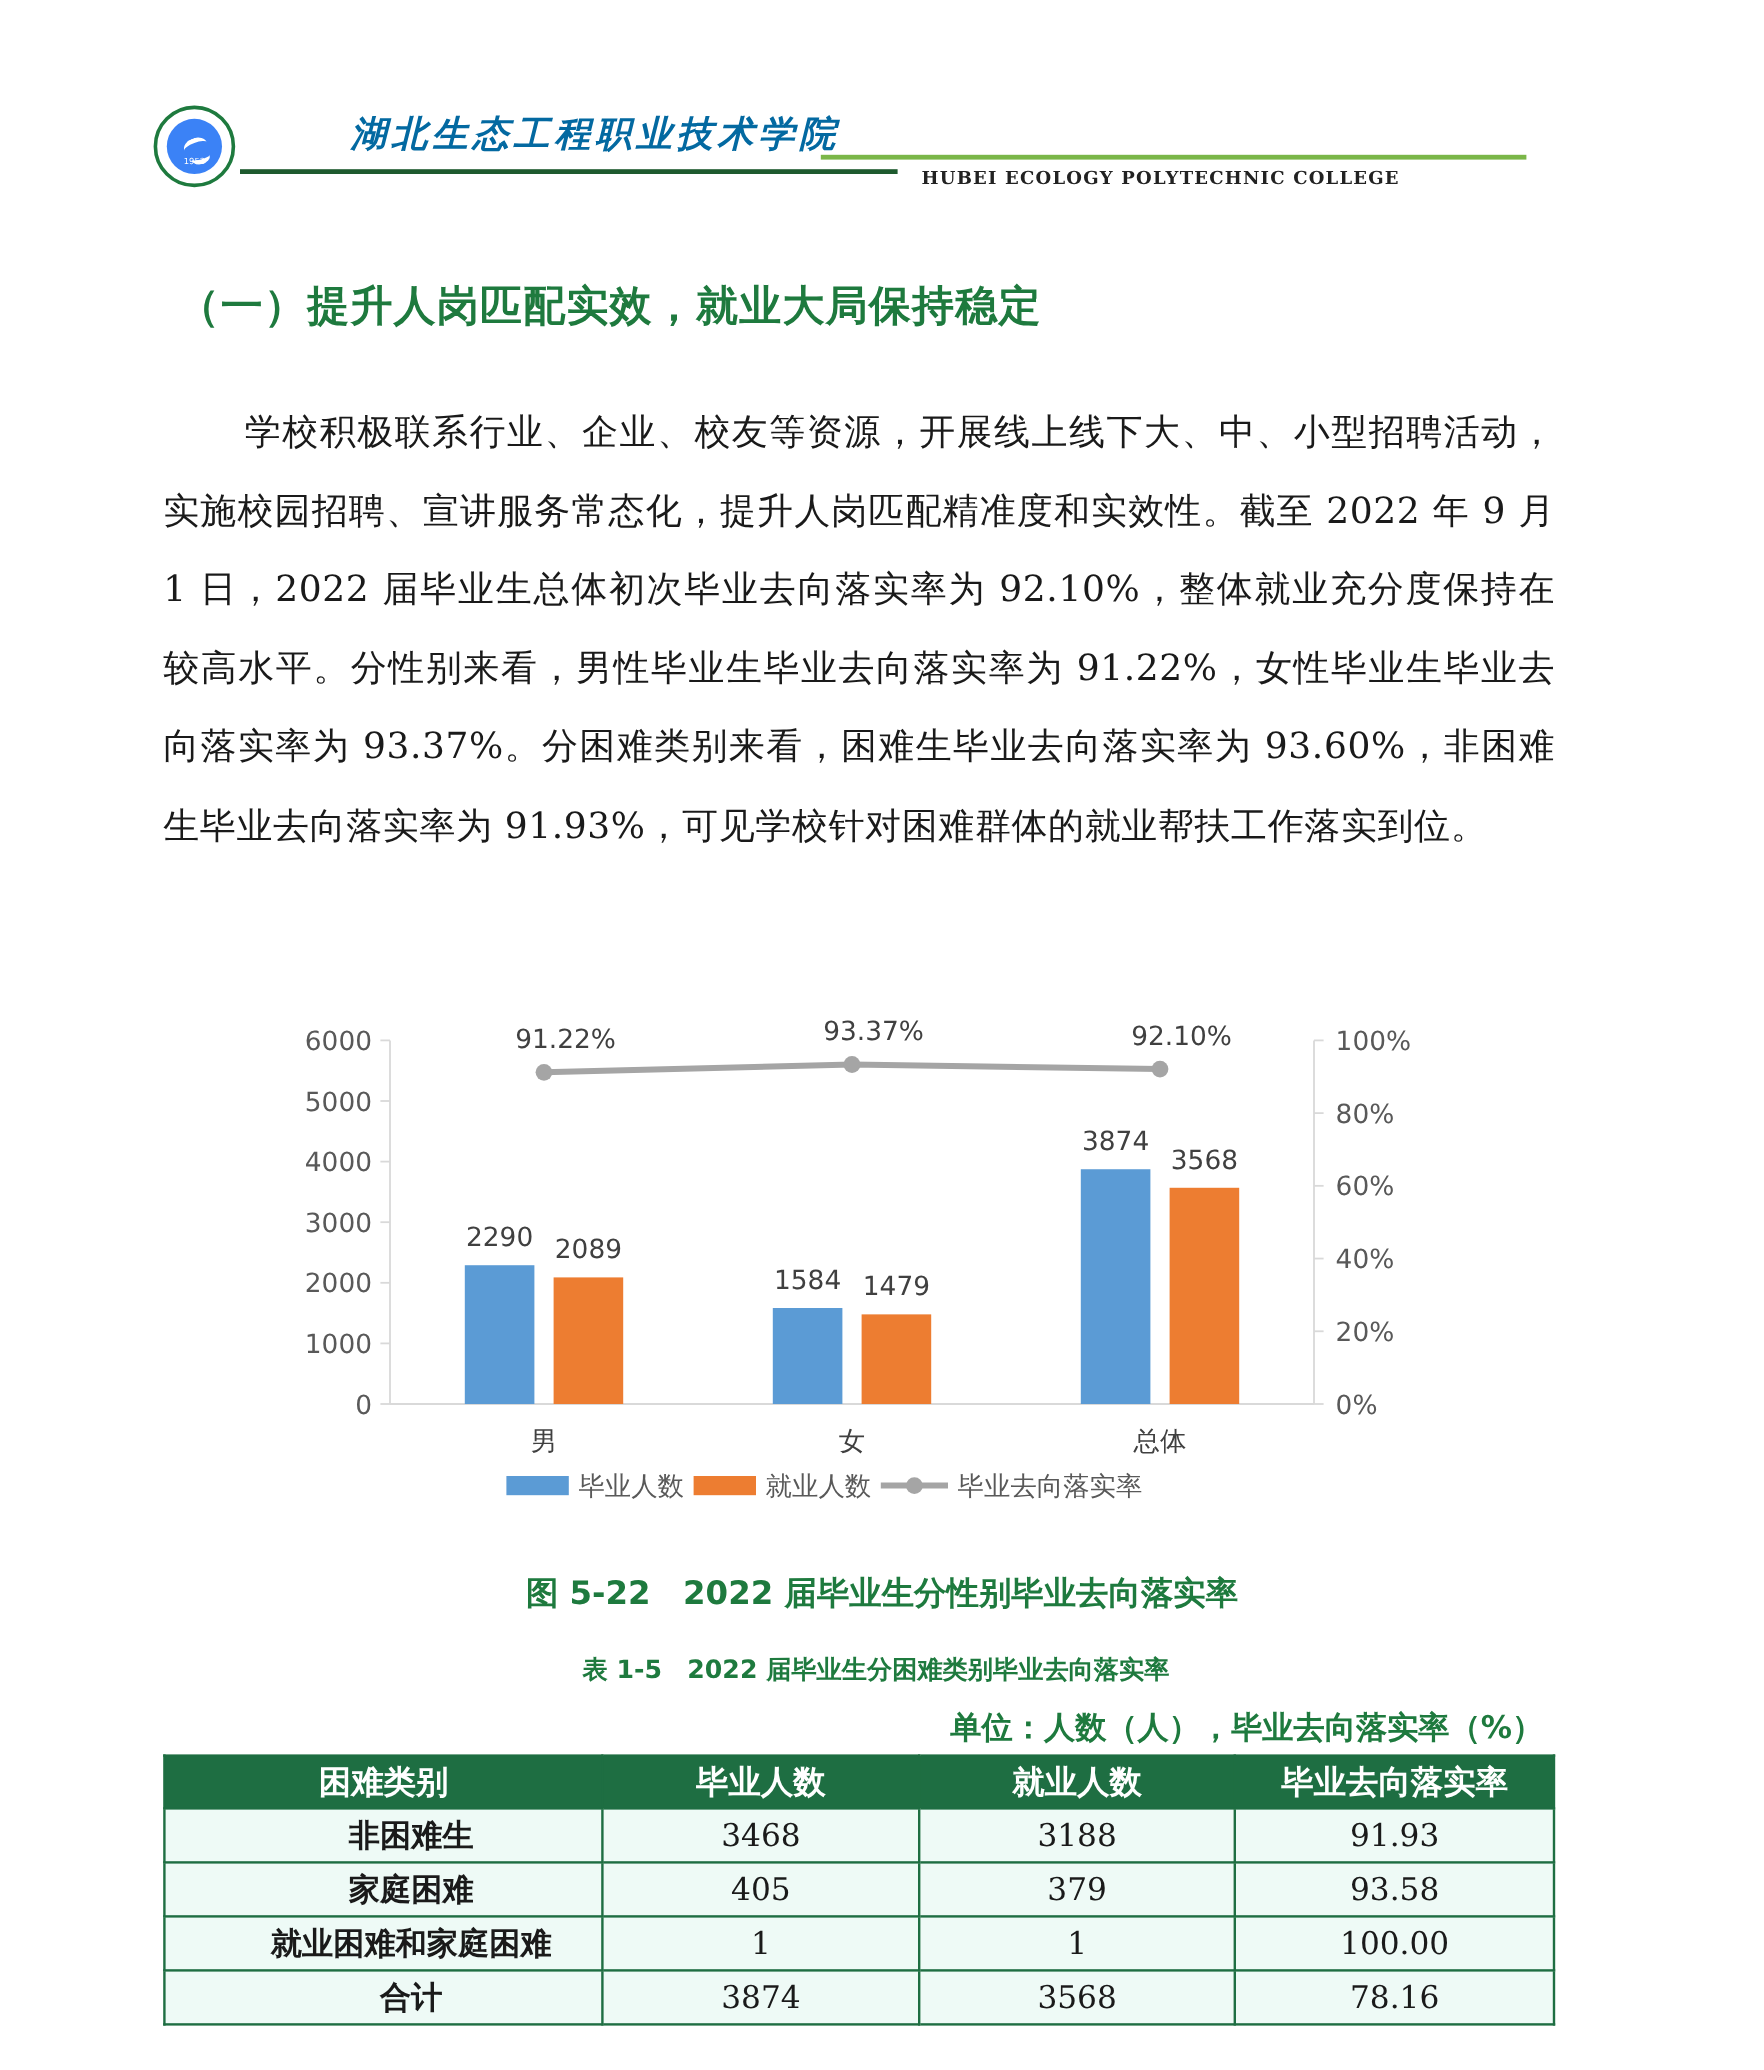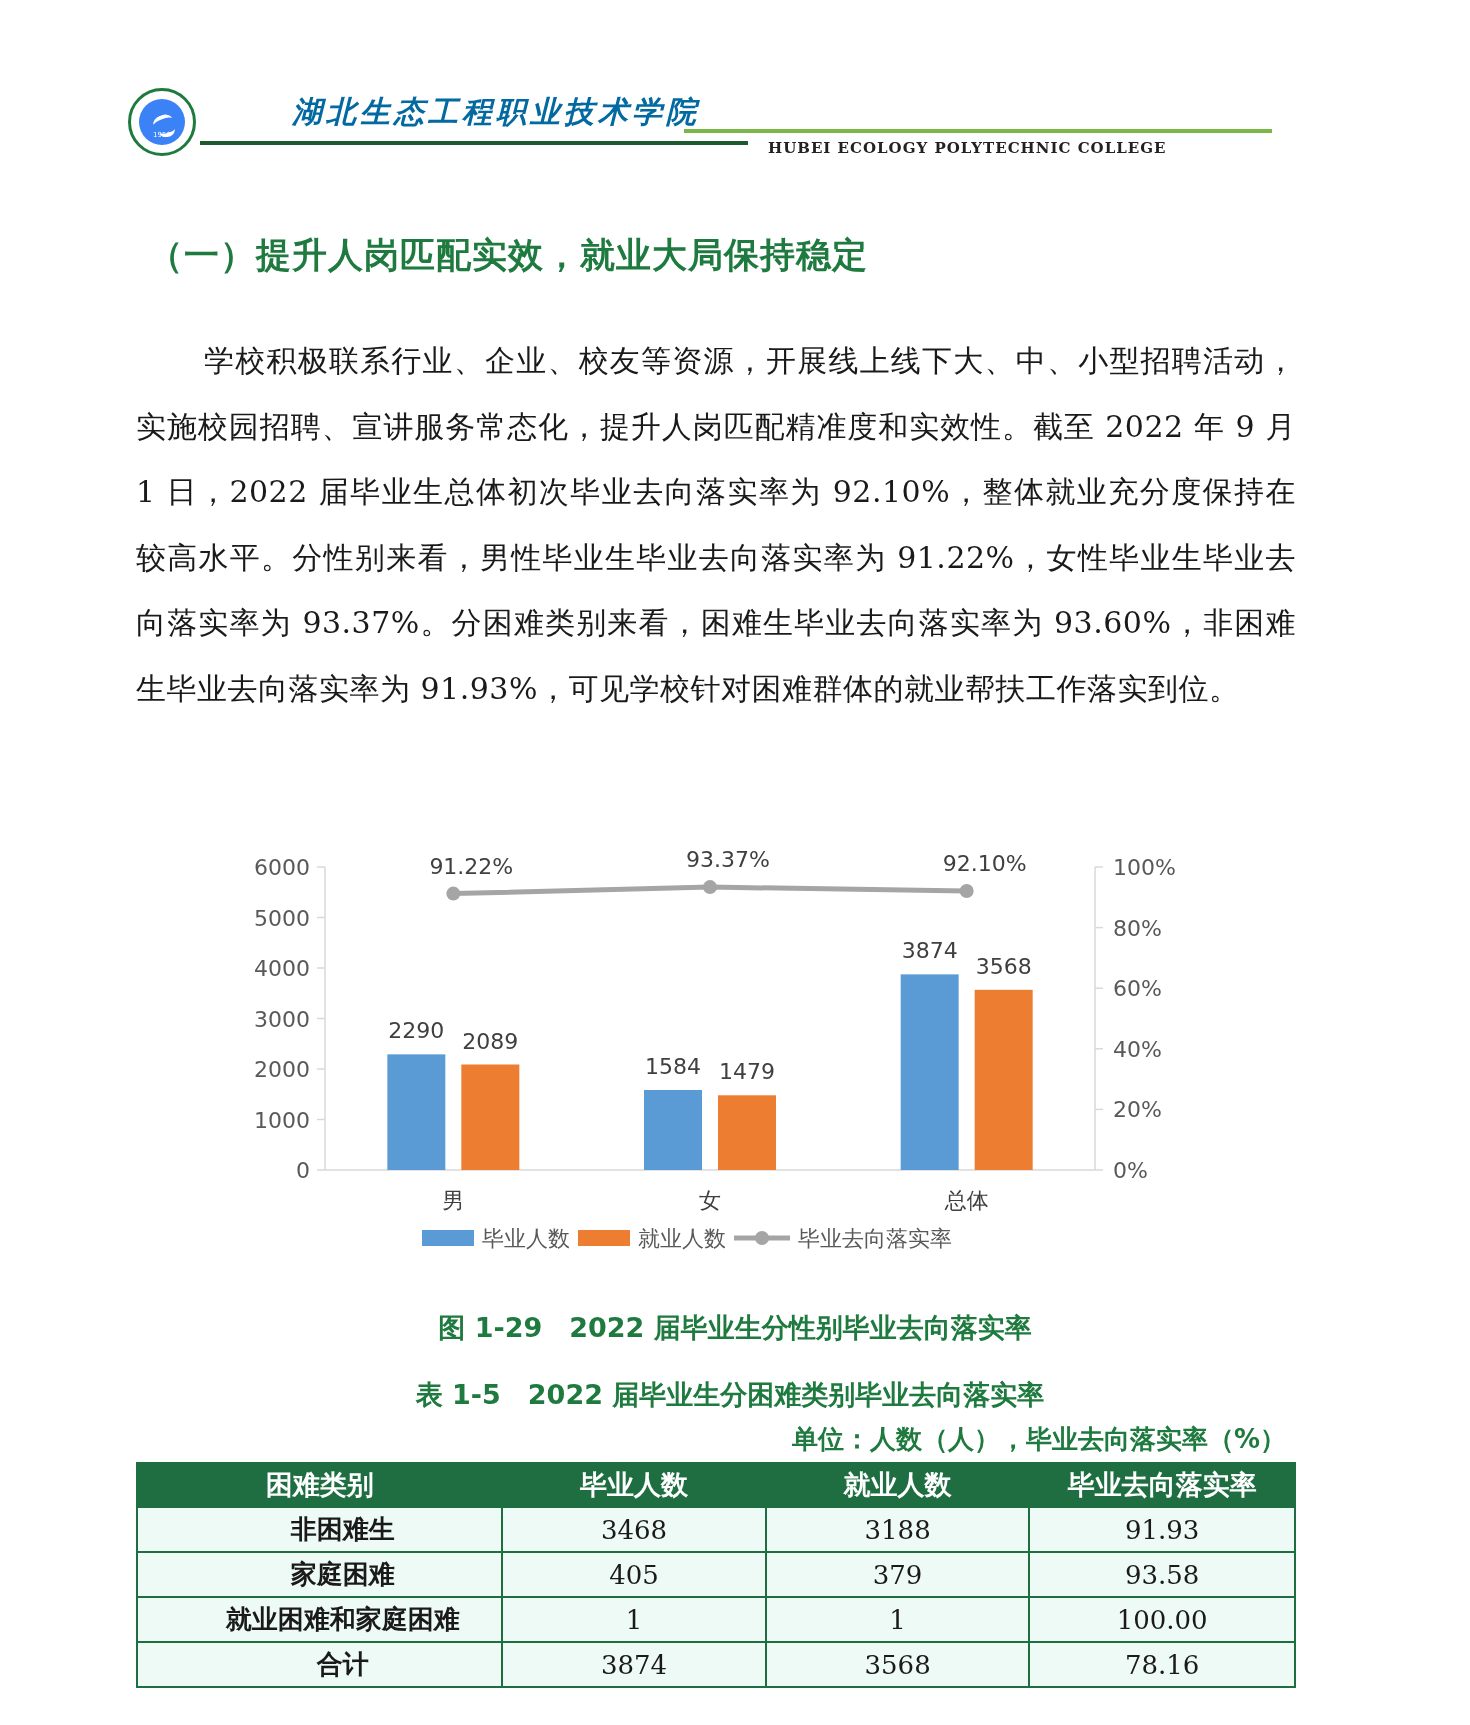--- a/index.html
+++ b/index.html
@@ -36,21 +36,21 @@
 
     
     .chart { position: absolute; left: 230px; top: 830px; width: 990px; height: 470px; }
     .chart svg { position: absolute; left: 0; top: 0; }
     .chart text { font-family: "DejaVu Sans", sans-serif; }
 
     
     .fig-caption { position: absolute; left: 0; width: 1470px; top: 1310px; text-align: center;
             font-size: 27px; color: #1e7a3e; font-weight: bold; font-family: "DejaVu Sans", sans-serif; }
     .tbl-caption { position: absolute; left: 0; width: 1460px; top: 1377px; text-align: center;
-            font-size: 27px; color: #1e7a3e; font-weight: bold; font-family: "DejaVu Sans", sans-serif; }
+            font-size: 21px; color: #1e7a3e; font-weight: bold; font-family: "DejaVu Sans", sans-serif; }
     .tbl-unit { position: absolute; right: 184px; top: 1422px; font-size: 26px; color: #1e7a3e;
             font-weight: bold; font-family: "DejaVu Sans", sans-serif; }
 
     
     .data-table { position: absolute; left: 136px; top: 1462px; width: 1160px; border-collapse: collapse; }
     .data-table th { background: #1e6e42; color: #ffffff; font-size: 27px; height: 44px; font-weight: bold;
             font-family: Liberation Serif, serif; border: 2px solid #1e6e42; border-left: 2px solid #ffffff; }
     .data-table th:first-child { border-left: 2px solid #1e6e42; }
     .data-table td { background: #eefaf6; height: 45px; text-align: center; font-size: 26px;
             border: 2px solid #1e6e42; font-family: "DejaVu Serif", serif; color: #1a1a1a; }
@@ -134,21 +134,21 @@
       <rect x="192" y="400" width="52" height="16" fill="#5b9bd5"></rect>
       <text x="252" y="416" font-size="22" fill="#595959">毕业人数</text>
       <rect x="348" y="400" width="52" height="16" fill="#ed7d31"></rect>
       <text x="408" y="416" font-size="22" fill="#595959">就业人数</text>
       <line x1="504" y1="408" x2="560" y2="408" stroke="#a5a5a5" stroke-width="5"></line>
       <circle cx="532" cy="408" r="7" fill="#a5a5a5"></circle>
       <text x="568" y="416" font-size="22" fill="#595959">毕业去向落实率</text>
     </svg>
 </div>
 
-<div class="fig-caption">图 1-29　2022 届毕业生分性别毕业去向落实率</div>
+<div class="fig-caption">图 5-22　2022 届毕业生分性别毕业去向落实率</div>
 
 <div class="tbl-caption">表 1-5　2022 届毕业生分困难类别毕业去向落实率</div>
 <div class="tbl-unit">单位：人数（人），毕业去向落实率（%）</div>
 
 <table class="data-table">
   <thead>
     <tr>
       <th class="col1">困难类别</th>
       <th class="col2">毕业人数</th>
       <th class="col3">就业人数</th>

